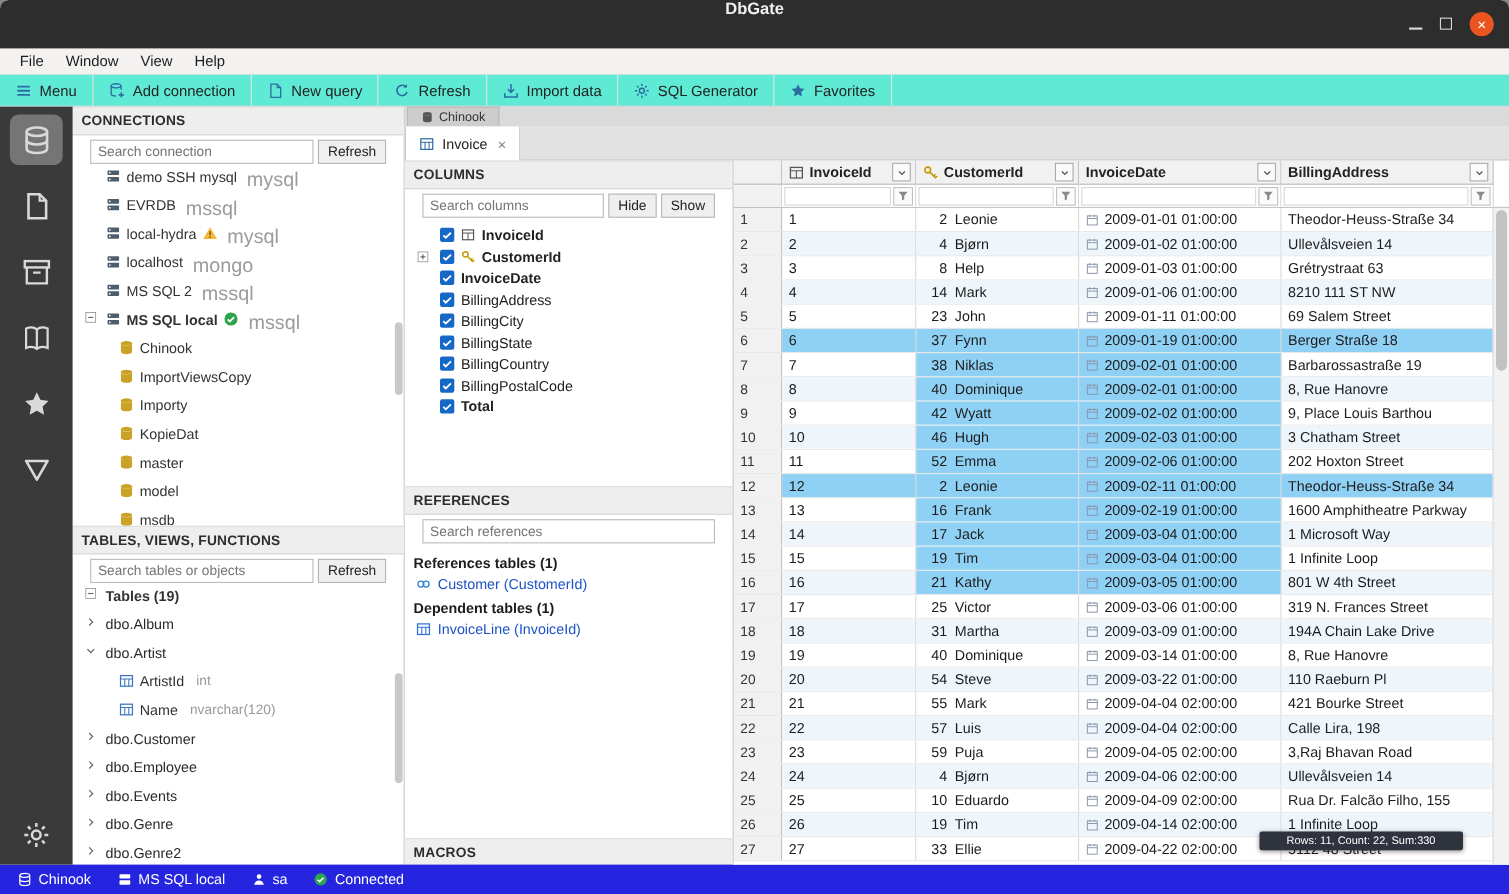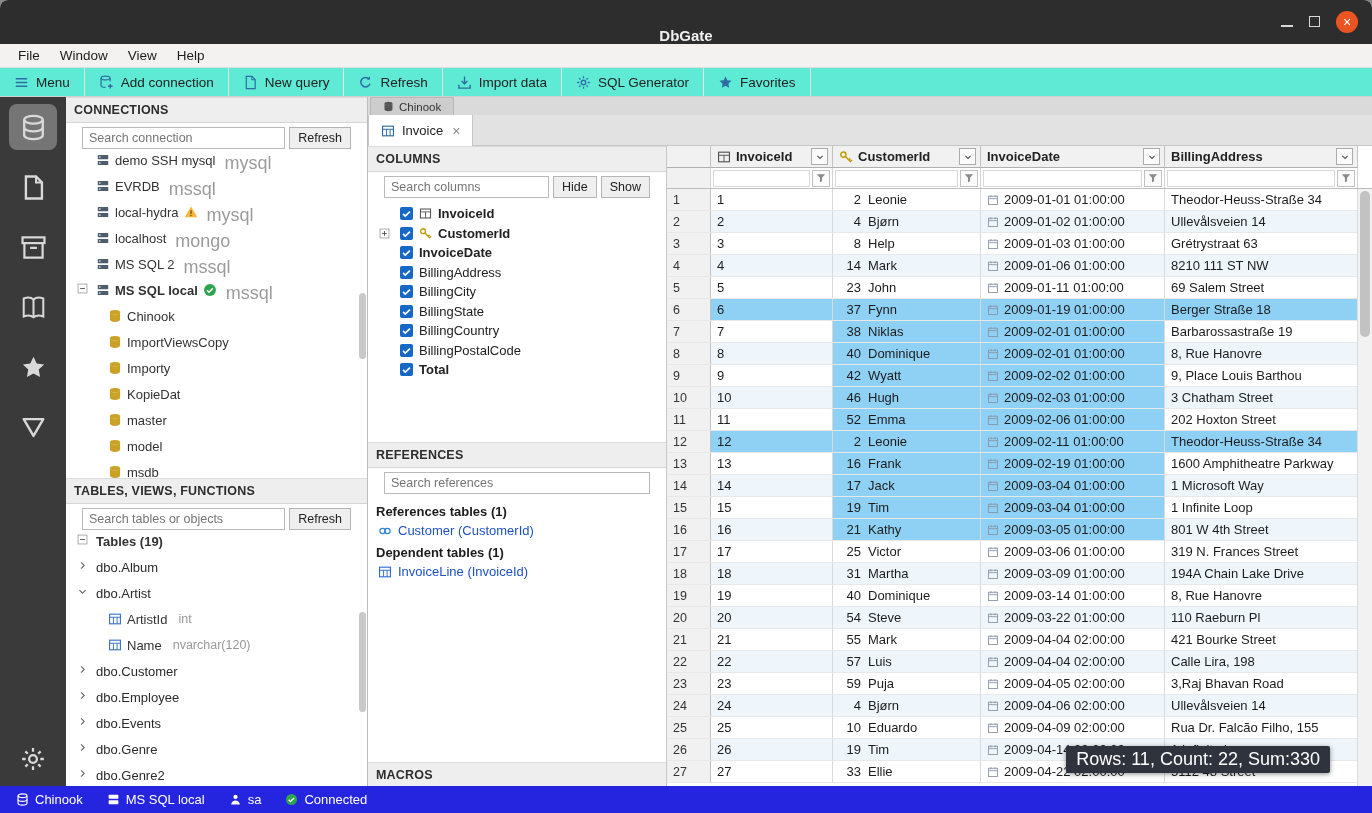--- a/index.html
+++ b/index.html
@@ -1,21 +1,21 @@
 <!DOCTYPE html>
 <html><head>
 <meta charset="utf-8">
 <style>
   *{box-sizing:border-box;margin:0;padding:0}
   html,body{width:1372px;height:813px;overflow:hidden}
   body{font-family:"Liberation Sans",sans-serif;font-size:13px;color:#222;background:#888}
   .window{position:relative;width:1372px;height:813px;display:flex;flex-direction:column;background:#fff;overflow:hidden;border-radius:8px 8px 0 0}
 
   
-  .titlebar{height:44px;background:#2d2d2d;color:#f0f0f0;display:flex;align-items:flex-end;justify-content:center;position:relative;flex-shrink:0}
+  .titlebar{height:44px;background:#2d2d2d;color:#f0f0f0;display:flex;align-items:flex-start;justify-content:center;position:relative;flex-shrink:0}
   .title{font-size:15px;font-weight:bold}
   .win-controls{position:absolute;right:14px;top:0;height:100%;display:flex;align-items:center;gap:16px}
   .win-min{width:12px;height:2px;background:#d8d8d8;display:inline-block;margin-top:8px}
   .win-max{width:11px;height:11px;border:1.5px solid #d8d8d8;display:inline-block}
   .win-close{width:22px;height:22px;border-radius:50%;background:#E95420;color:#fff;display:flex;align-items:center;justify-content:center;font-size:14px;line-height:1}
 
   
   .menubar{height:24px;background:#f3f2f1;display:flex;align-items:center;padding-left:8px;border-bottom:1px solid #e0e0e0;flex-shrink:0}
   .menu-item{padding:2px 10px;font-size:13.5px;color:#1c1c1c}
 
@@ -118,21 +118,21 @@
   .w-date{width:184px;flex-shrink:0}
   .w-addr{width:193px;flex-shrink:0}
   .grow.even .gc:not(.rn):not(.sel){background:#eef6fc}
   .gc.sel{background:#8fd1f5}
   .cid-num{display:inline-block;width:22px;text-align:right;margin-right:7px;flex-shrink:0}
   .cal{width:12px;height:12px;color:#8a97ab;margin-right:5px;flex-shrink:0}
   .vscroll{position:absolute;right:0;top:43px;bottom:0;width:15px;background:#f2f2f2;border-left:1px solid #dcdcdc}
   .vthumb{position:absolute;top:2px;left:2px;right:2px;height:146px;background:#c2c2c2;border-radius:6px}
 
   
-  .sel-tooltip{position:absolute;right:42px;bottom:40px;background:#2f333d;color:#fff;font-size:18px;padding:3px 10px;border-radius:2px;box-shadow:0 1px 5px rgba(0,0,0,.45);z-index:20;white-space:nowrap}
+  .sel-tooltip{position:absolute;right:42px;bottom:40px;background:#2f333d;color:#fff;font-size:10px;padding:3px 25px;border-radius:2px;box-shadow:0 1px 5px rgba(0,0,0,.45);z-index:20;white-space:nowrap}
 
   
   .statusbar{height:27px;background:#2525df;display:flex;align-items:center;color:#fff;padding-left:4px;flex-shrink:0}
   .sb-item{display:flex;align-items:center;gap:6px;padding:0 12px;height:100%;font-size:13px;white-space:nowrap}
   .sb-item .ic{width:13px;height:13px;color:#fff}
 </style>
 </head>
 <body>
 
 <div class="window">

